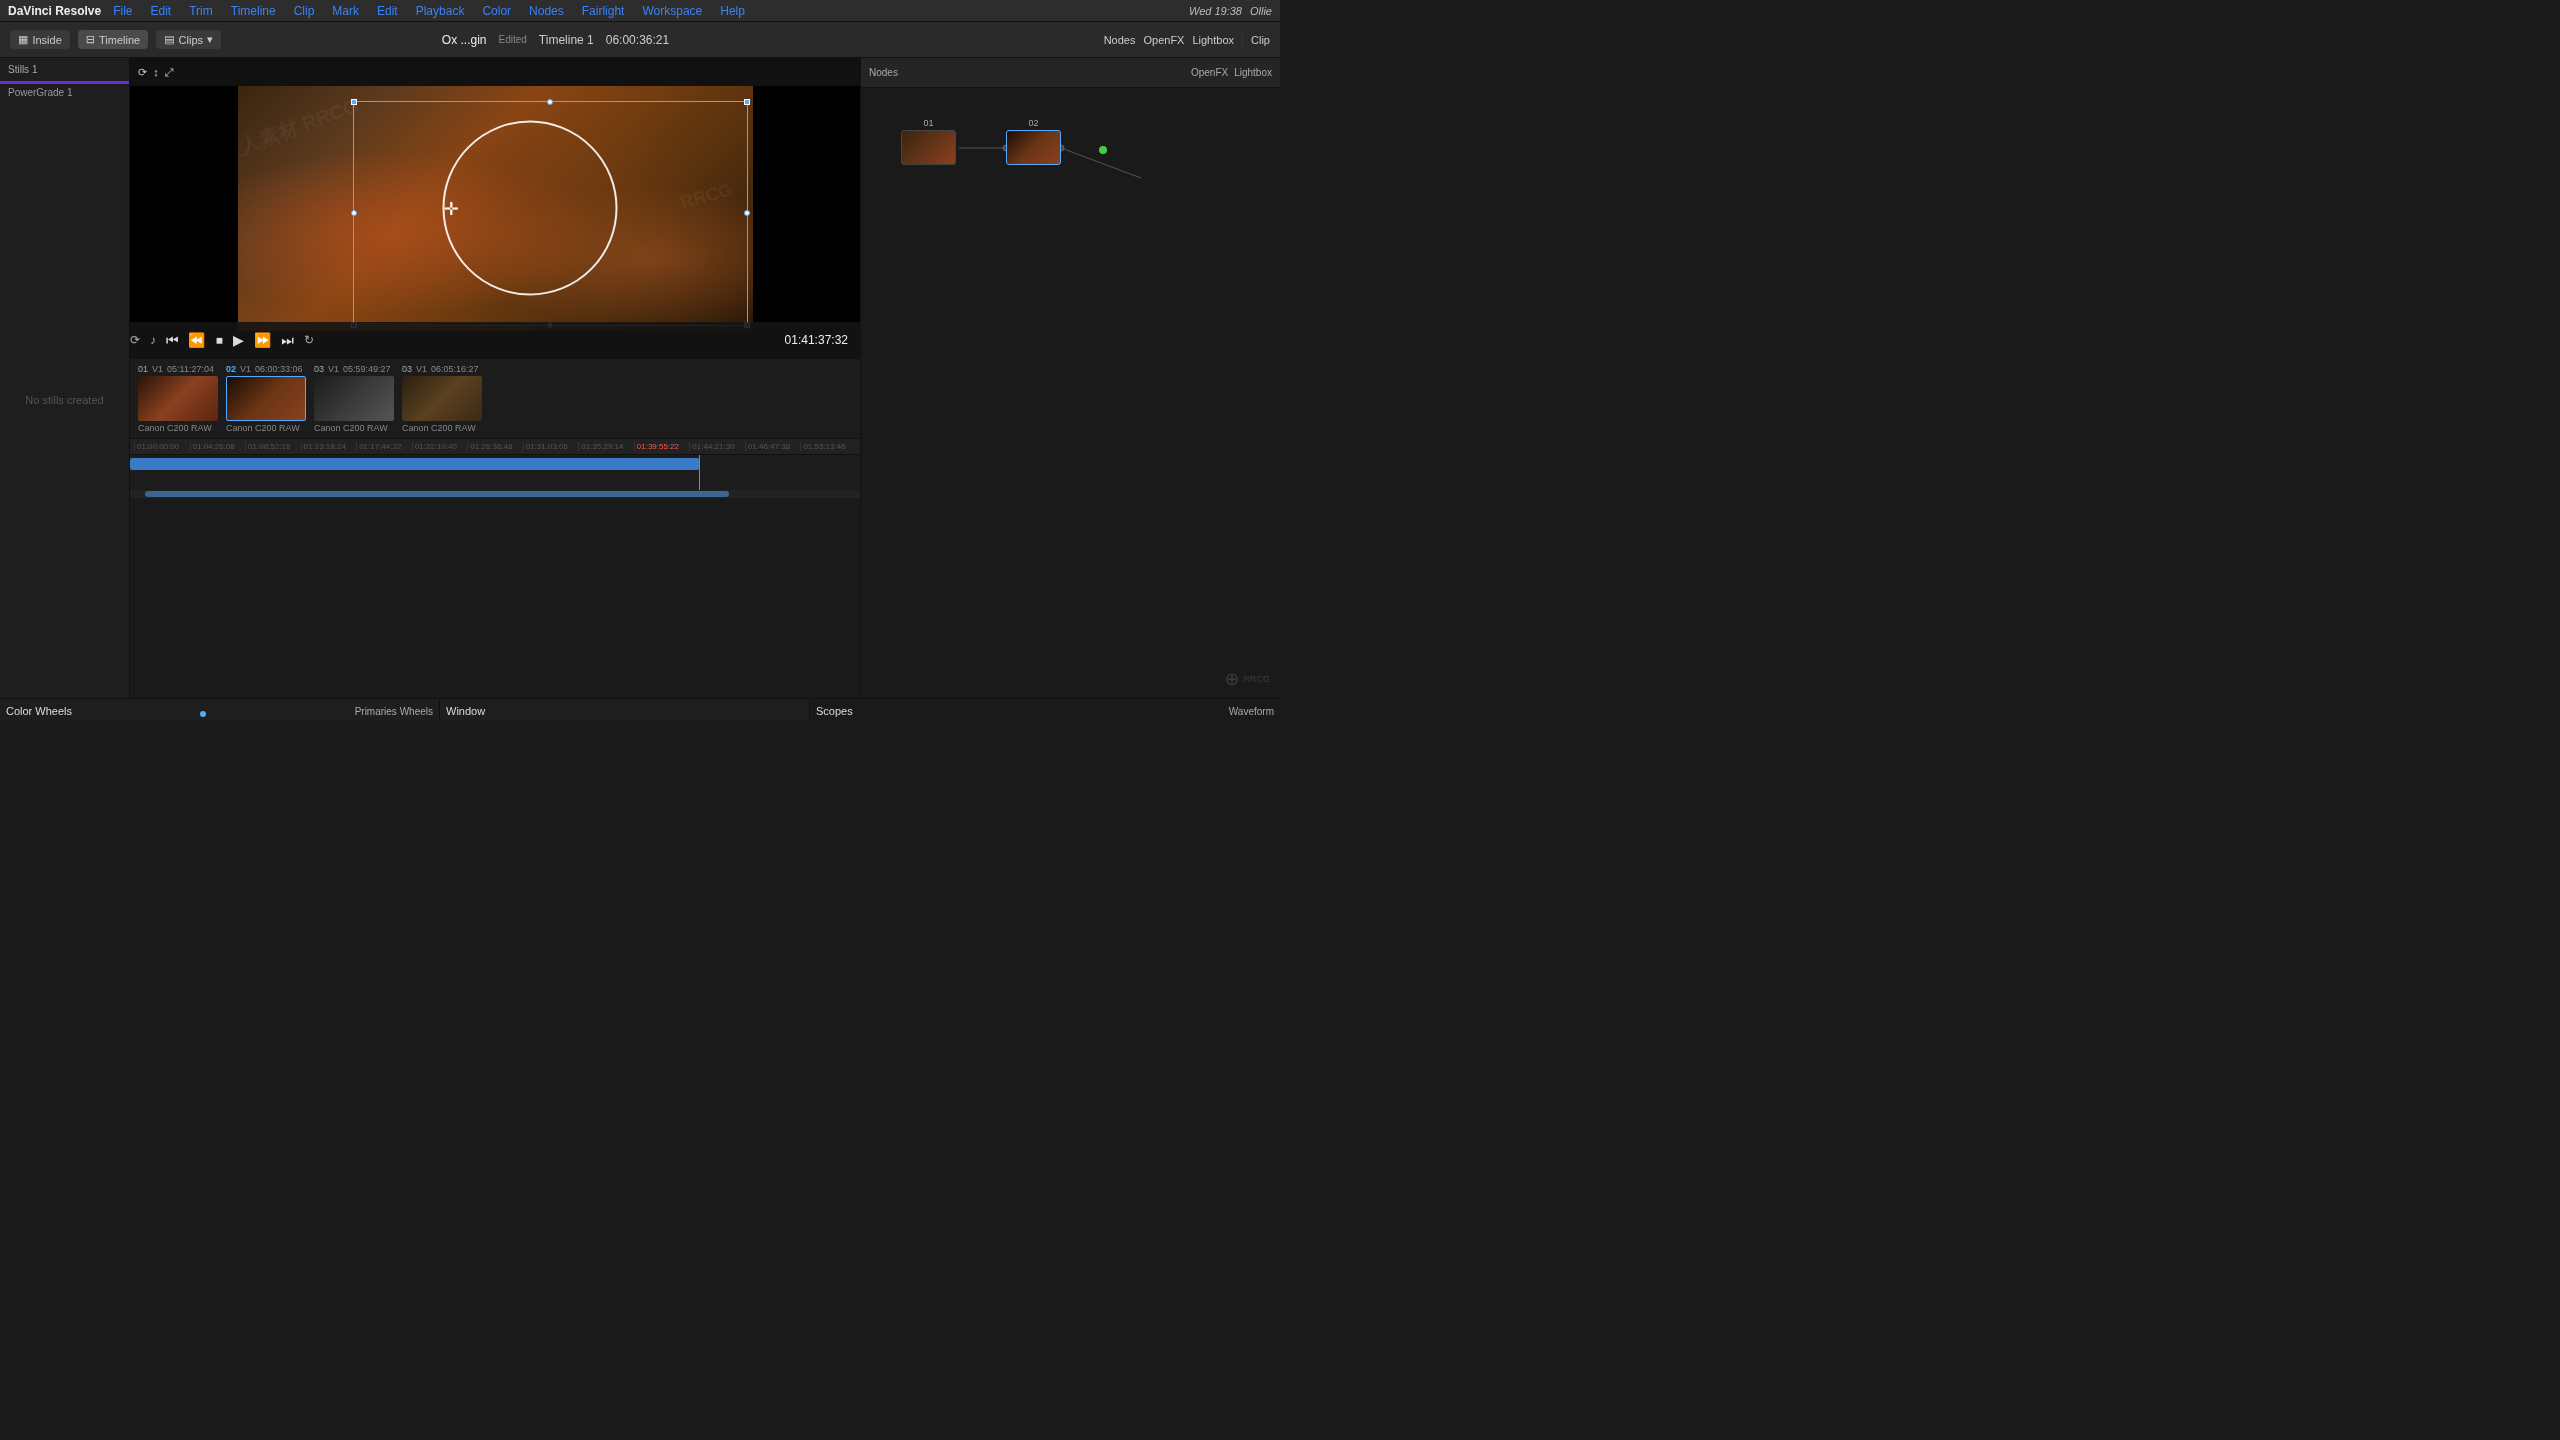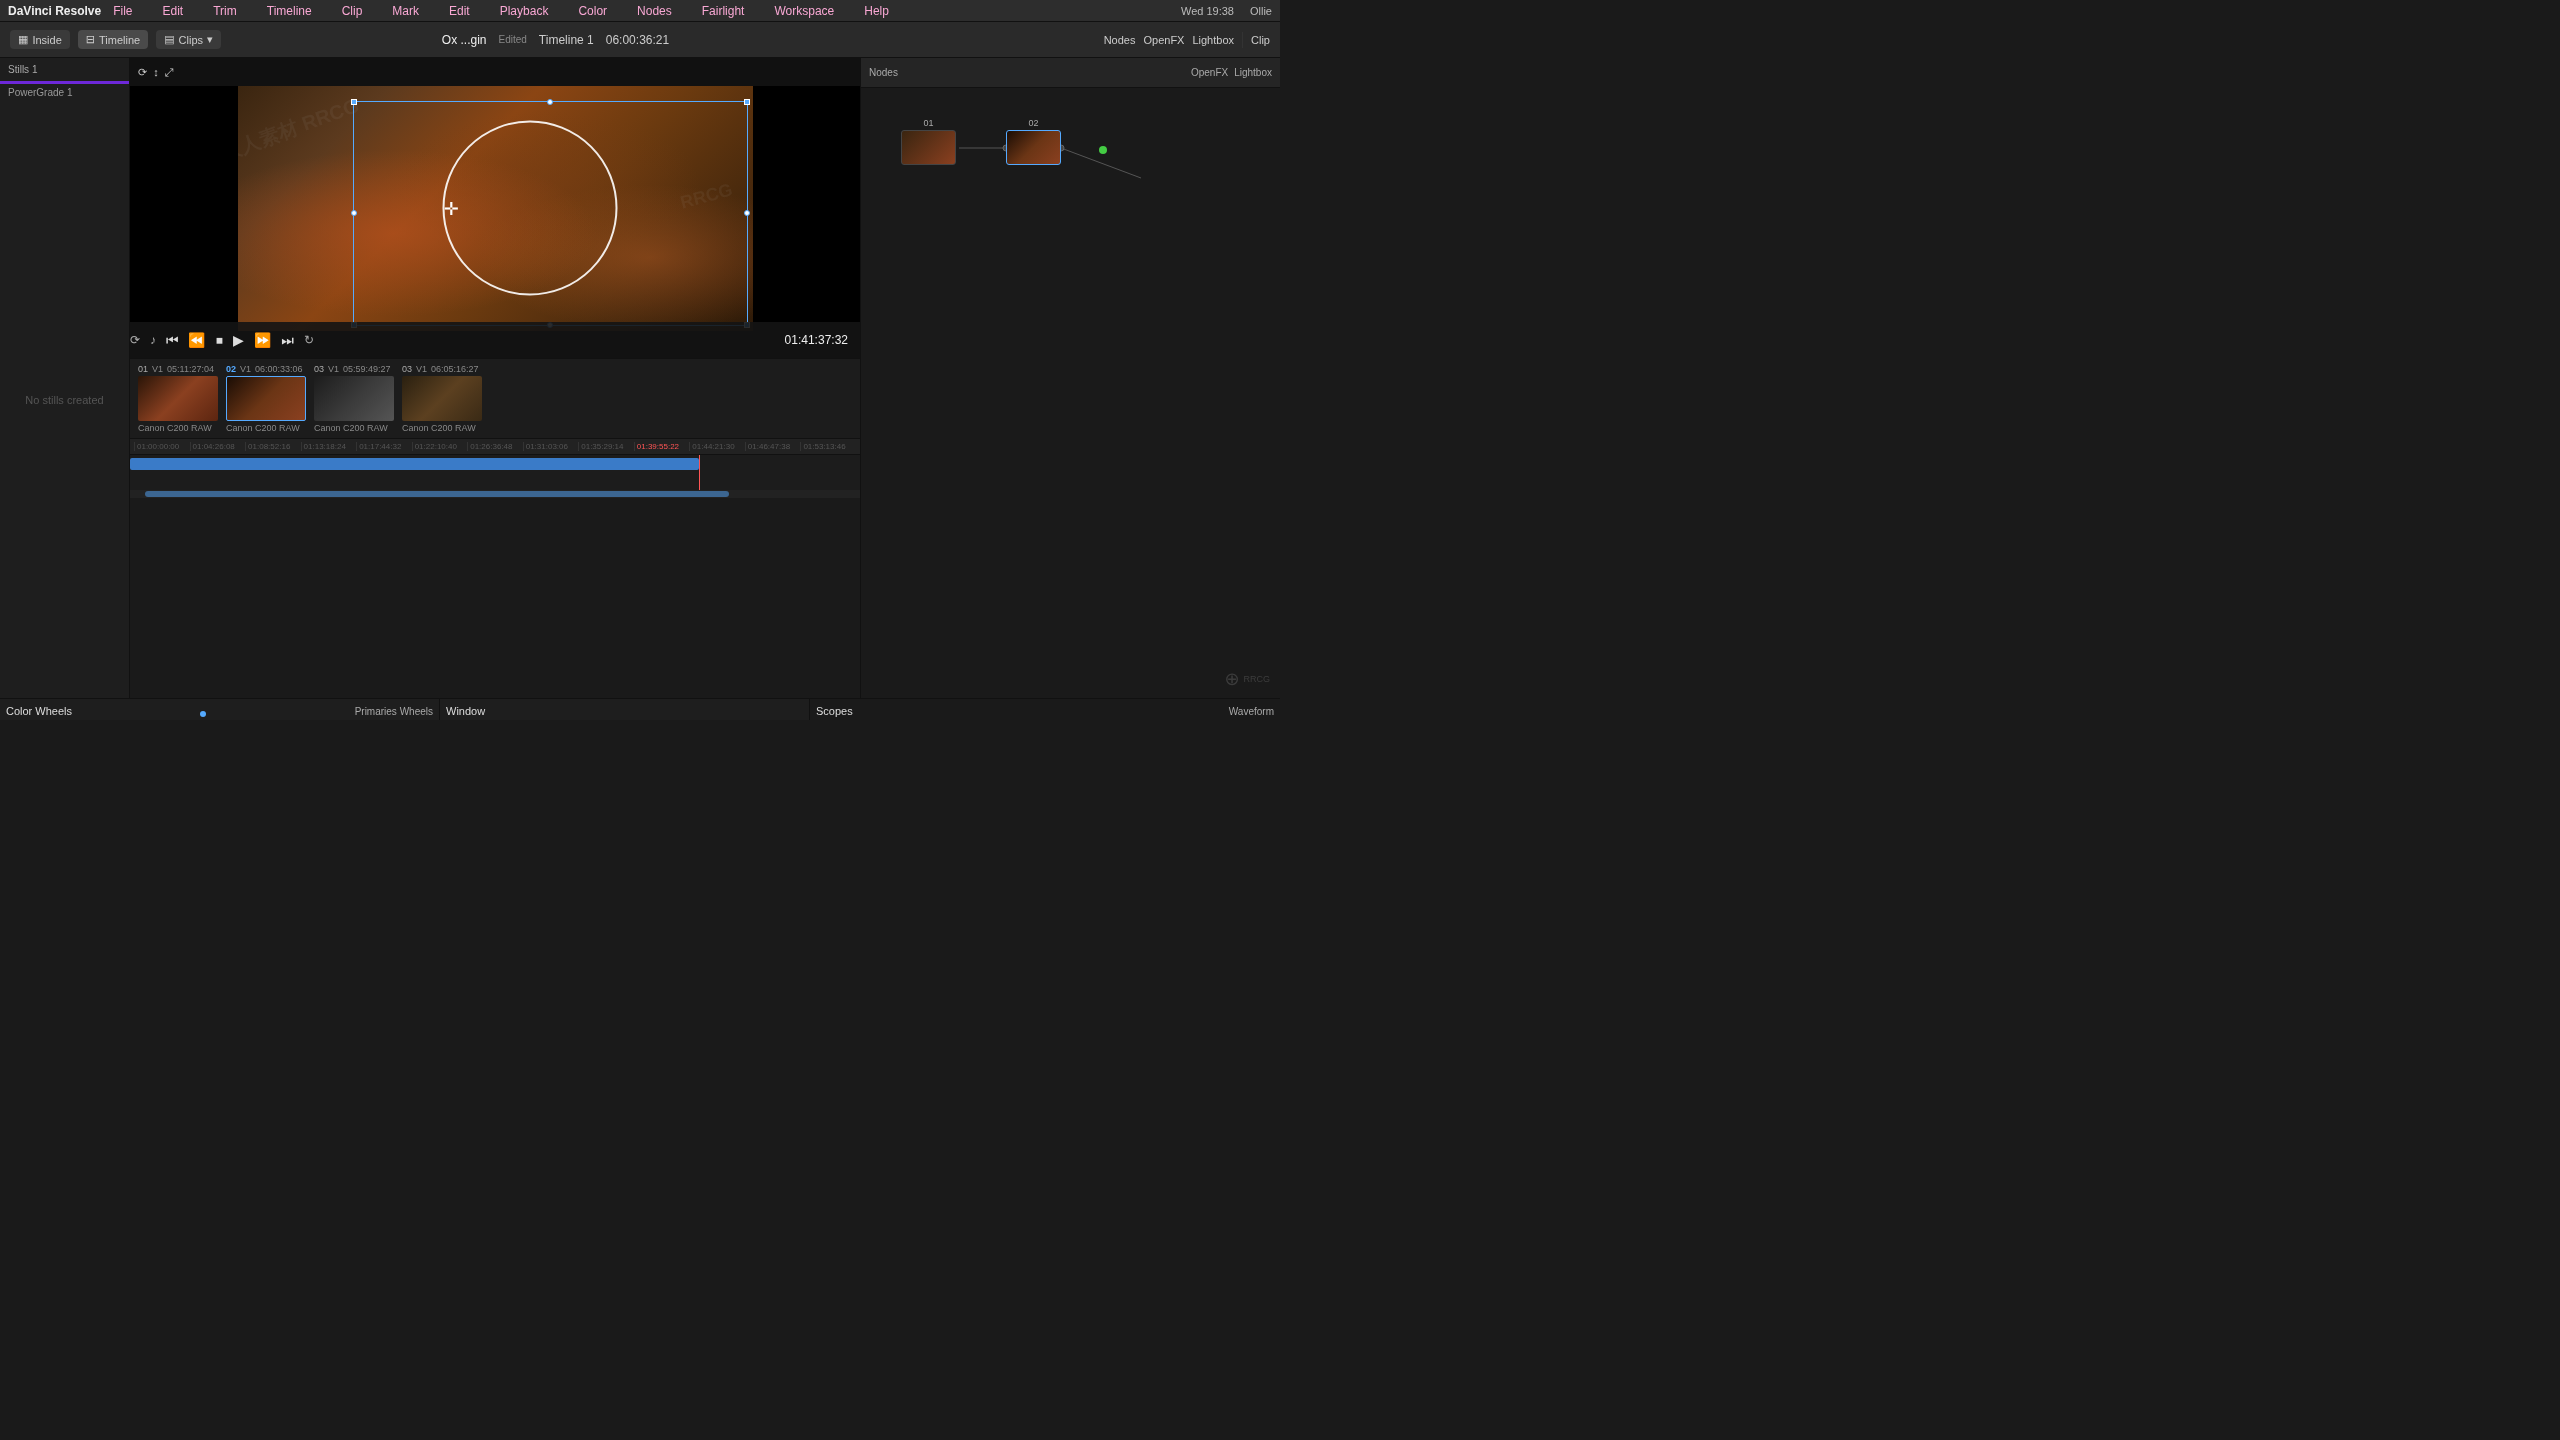--- a/index.html
+++ b/index.html
@@ -20,22 +20,22 @@
       height: 22px;
       background: #2d2d2d;
       display: flex;
       align-items: center;
       padding: 0 8px;
       gap: 12px;
       border-bottom: 1px solid #111;
       font-size: 12px;
     }
     .menu-bar-app { font-weight: bold; color: #eee; }
-    .menu-bar-items { display: flex; gap: 30px; color: #f9a8d4; }
-    .menu-bar-right { margin-left: auto; display: flex; align-items: center; gap: 16px; color: #bbb; font-size: 11px; }
+    .menu-bar-items { display: flex; gap: 18px; color: #3b82f6; }
+    .menu-bar-right { margin-left: auto; display: flex; align-items: center; gap: 8px; color: #bbb; font-size: 11px; font-style: italic; }
 
     
     .toolbar {
       width: 100%;
       height: 36px;
       background: #2a2a2a;
       display: flex;
       align-items: center;
       padding: 0 10px;
       gap: 8px;

